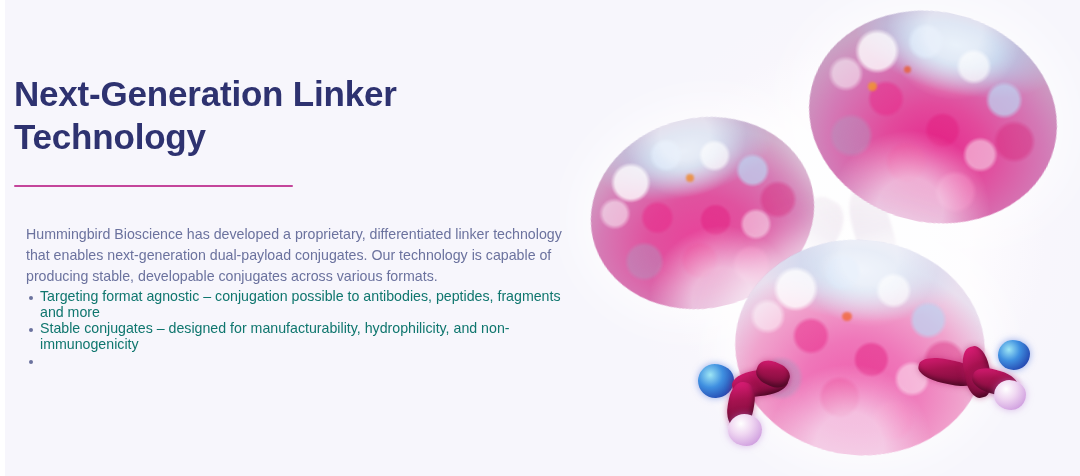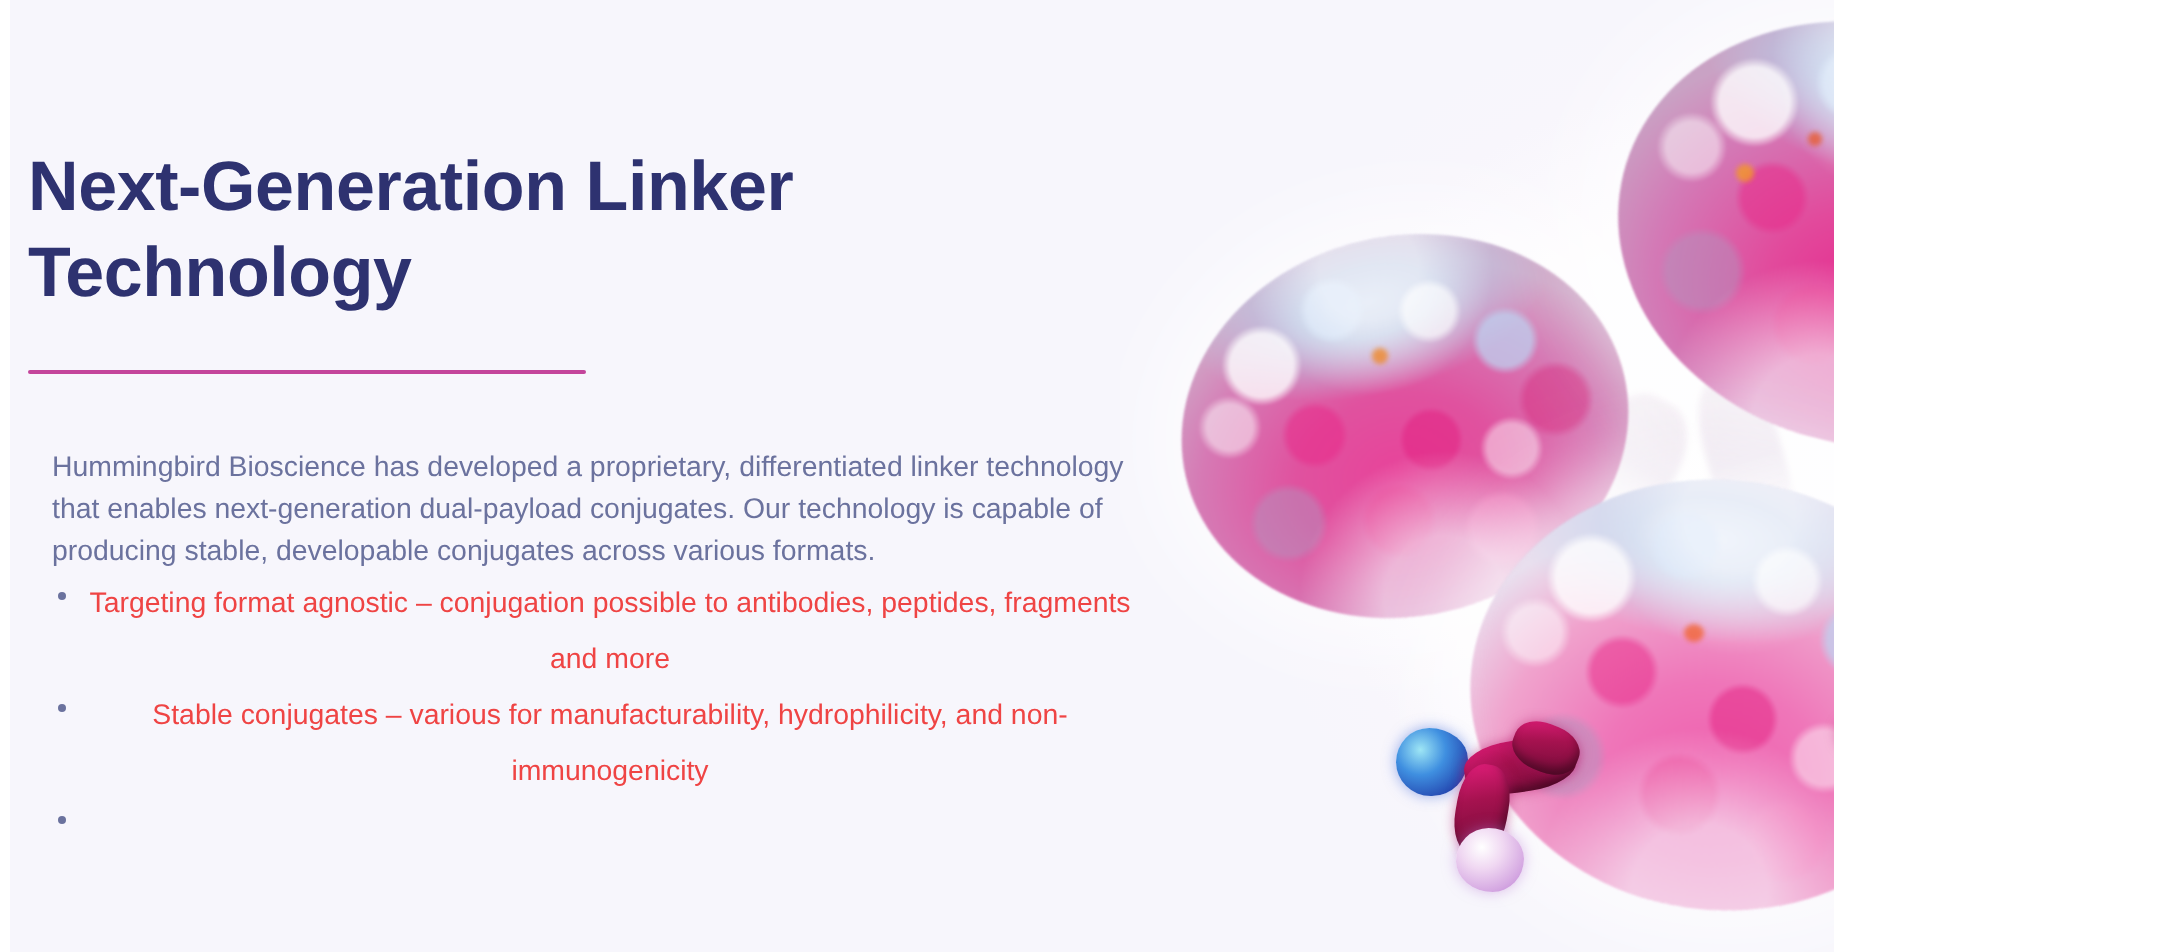--- a/index.html
+++ b/index.html
@@ -10,21 +10,21 @@
     width: 1080px;
     height: 476px;
     overflow: hidden;
     background: #ffffff;
     font-family: "Liberation Sans", sans-serif;
     -webkit-font-smoothing: antialiased;
   }
 
   #page {
     position: relative;
-    width: 917px;
+    width: 1080px;
     height: 476px;
     background: #f7f6fc;
     overflow: hidden;
     text-decoration: underline;
   }
 
   
   .left-gutter {
     position: absolute;
     left: 0; top: 0;
@@ -84,23 +84,22 @@
     width: 556px;
     margin: 0;
     padding: 0;
     list-style: none;
   }
   .feature-list li {
     position: relative;
     padding-left: 26px;
     margin: 0 0 0 0;
     font-size: 14.2px;
-    line-height: 28px;
-    color: #ef4444;
-    text-align: center;
+    line-height: 16px;
+    color: #0f766e;
   }
   .feature-list li .bullet-dot {
     position: absolute;
     left: 15px;
     top: 8px;
     width: 4px;
     height: 4px;
     border-radius: 50%;
     background: #6b729e;
   }
@@ -289,21 +288,21 @@
 
     <p class="lede">Hummingbird Bioscience has developed a proprietary, differentiated linker technology that enables next-generation dual-payload conjugates. Our technology is capable of producing stable, developable conjugates across various formats.</p>
 
     <ul class="feature-list">
       <li>
         <span class="bullet-dot"></span>
         <span>Targeting format agnostic – conjugation possible to antibodies, peptides, fragments and more</span>
       </li>
       <li>
         <span class="bullet-dot"></span>
-        <span>Stable conjugates – various for manufacturability, hydrophilicity, and non-immunogenicity</span>
+        <span>Stable conjugates – designed for manufacturability, hydrophilicity, and non-immunogenicity</span>
       </li>
       <li>
         <span class="bullet-dot"></span>
       </li>
     </ul>
   </div>
 
   <div class="figure-col">
     <div class="molecule-stage">
 

